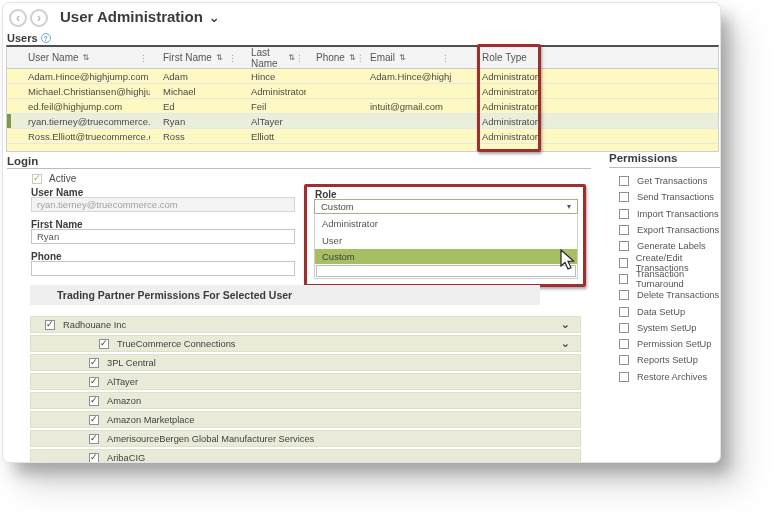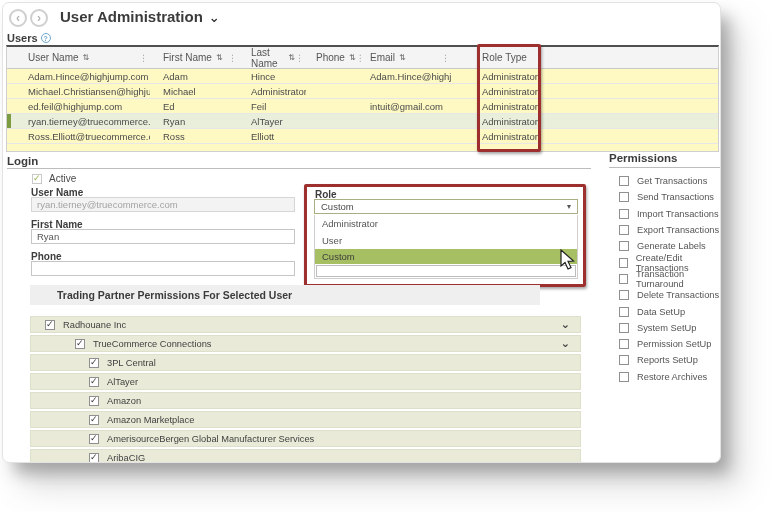--- a/index.html
+++ b/index.html
@@ -84,21 +84,21 @@
   .perm-item { display:flex; align-items:center; height:16.3px; gap:8px; padding-left:10px; }
   .perm-item .lbl { font-size:9.3px; color:#555; }
 
   
   .tp-band { position:absolute; left:27px; top:282px; width:510px; height:20px; background:#efefef; }
   .tp-band .sec-h { font-size:10.5px; line-height:20px; padding-left:27px; }
   .tree { position:absolute; left:27px; top:313px; width:551px; }
   .tnode { position:relative; height:17px; background:#e9ebd8; border:1px solid #dde0cb; margin-bottom:2px;
     display:flex; align-items:center; gap:8px; font-size:9.3px; color:#3f3f3f; }
   .tnode.lv0 { padding-left:14px; }
-  .tnode.lv1 { padding-left:44px; }
+  .tnode.lv1 { padding-left:68px; }
   .tnode.lv2 { padding-left:58px; }
   .tnode .chev { position:absolute; right:10px; top:1px; font-weight:bold; font-size:11px; color:#3f3f3f; cursor:pointer; }
 </style>
 </head>
 <body>
 
 <div class="stage">
   <div class="card">
 
     <div class="navbtn back"><span>‹</span></div>

